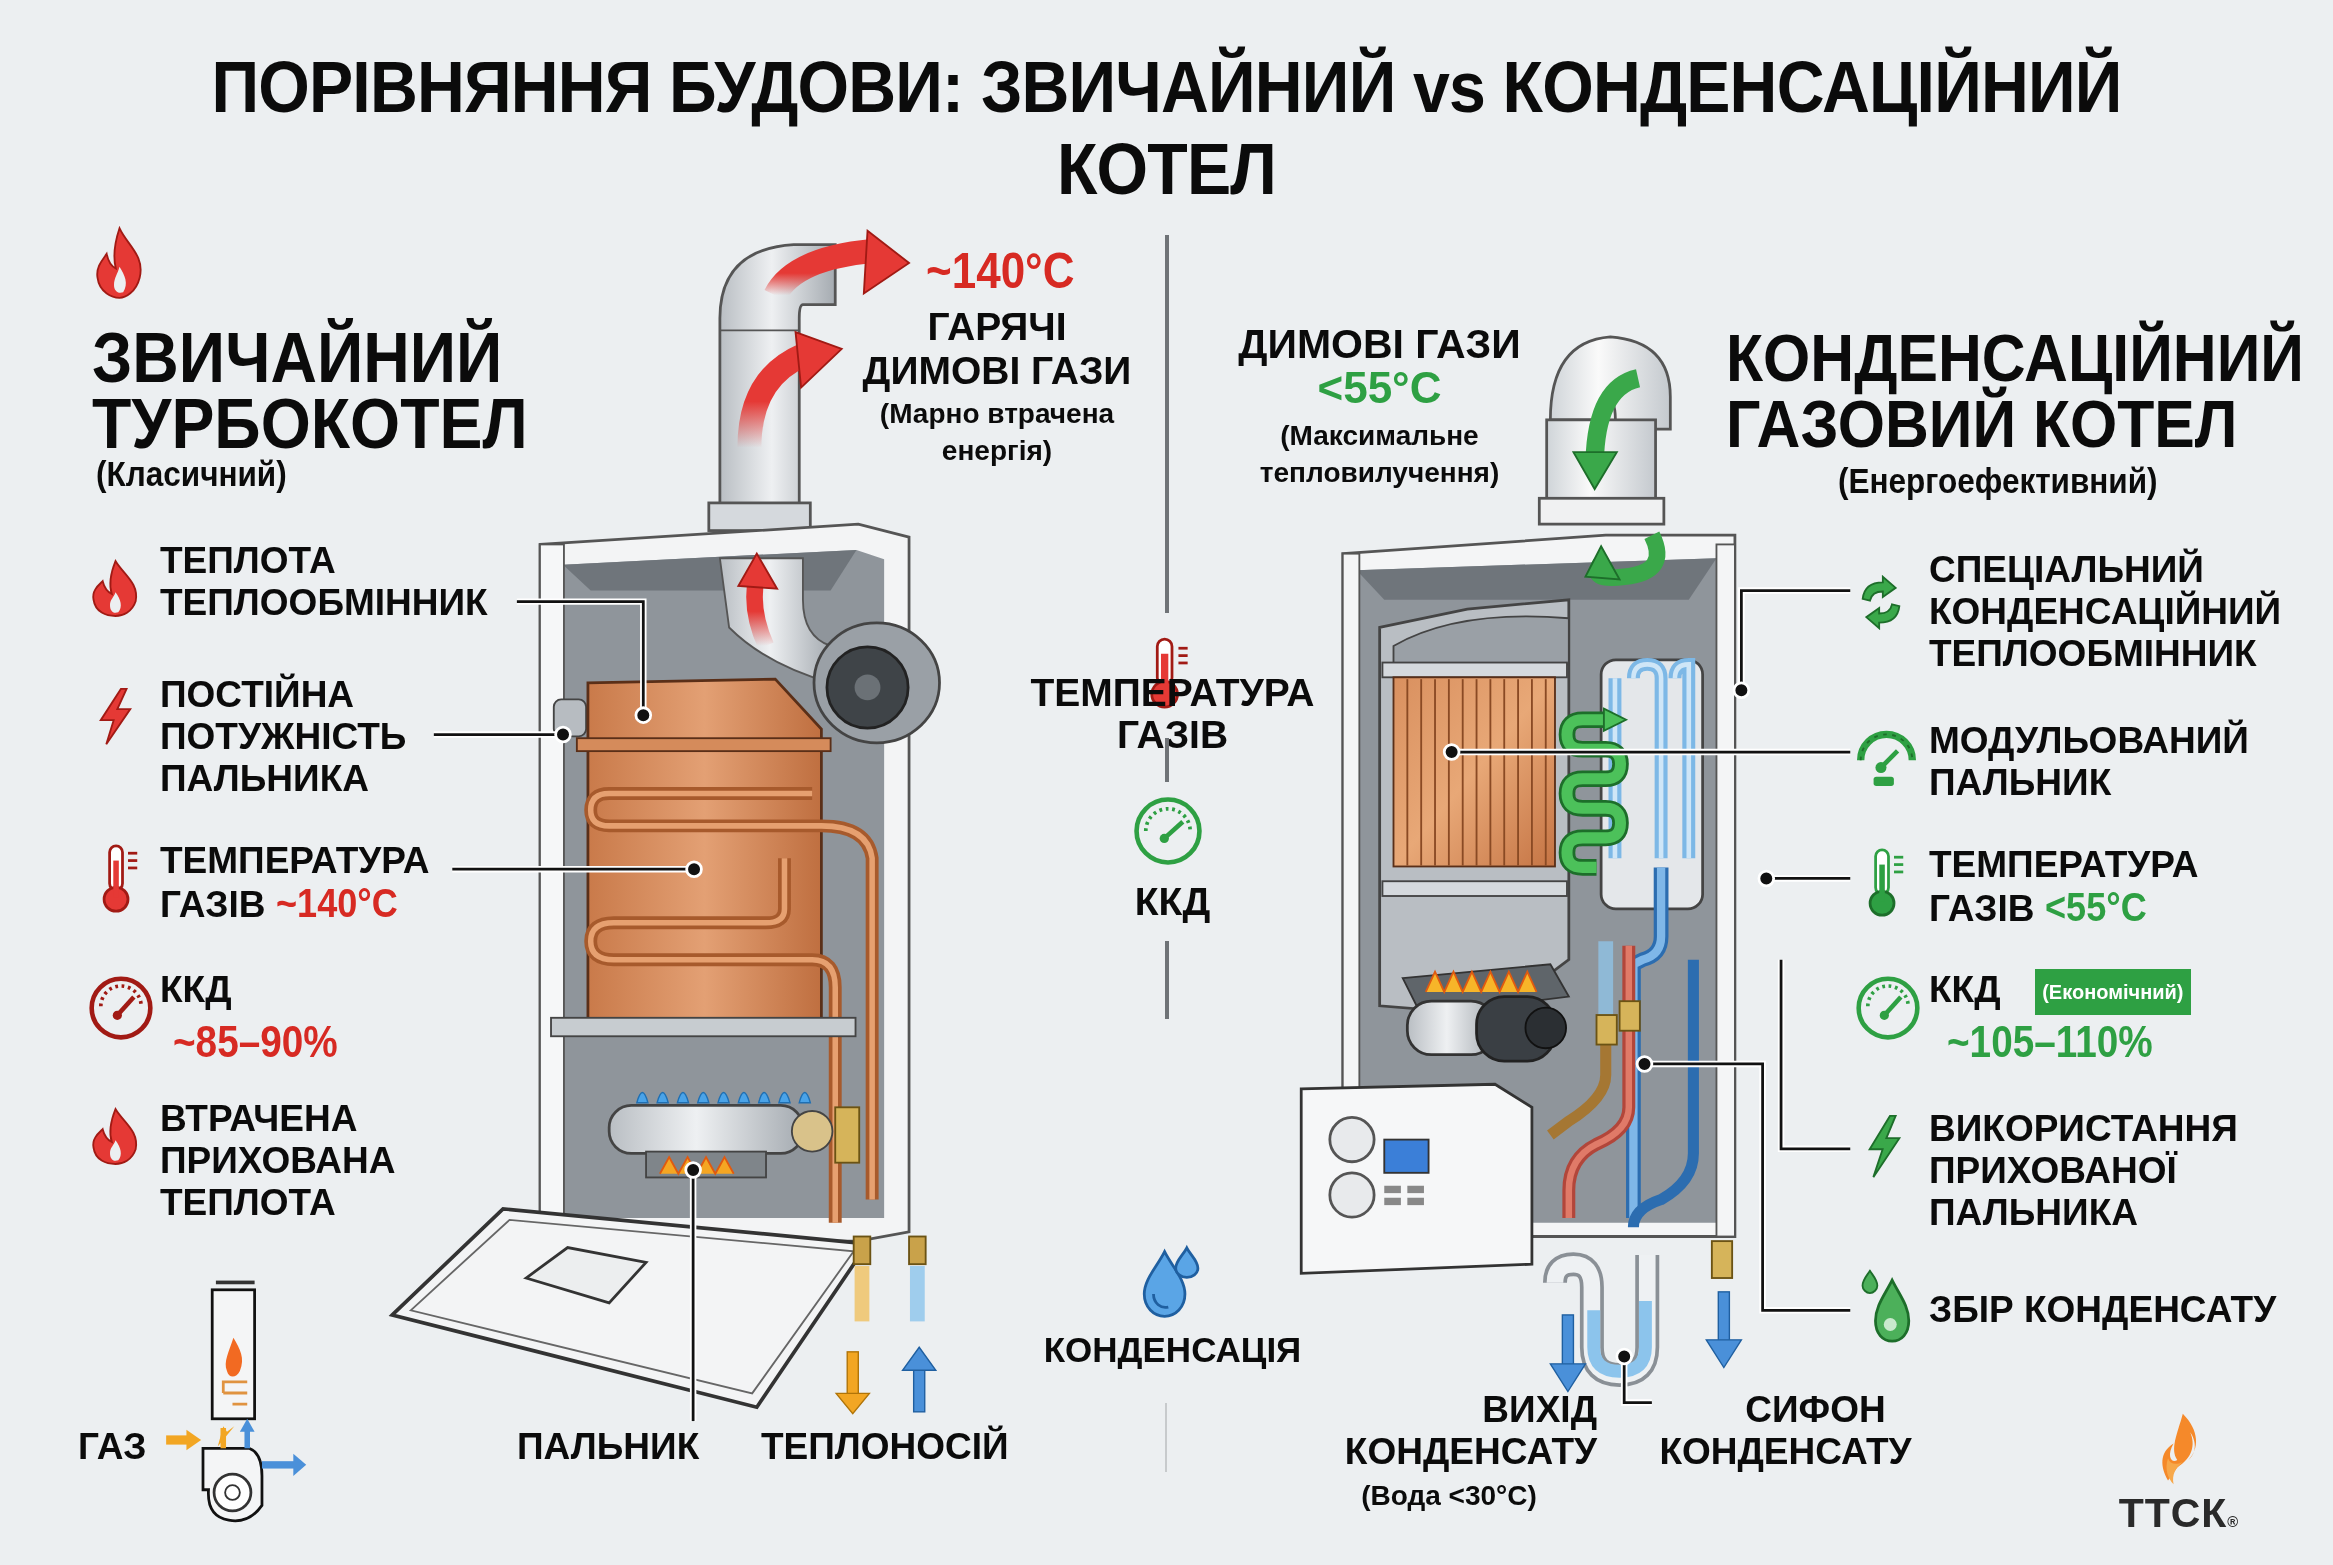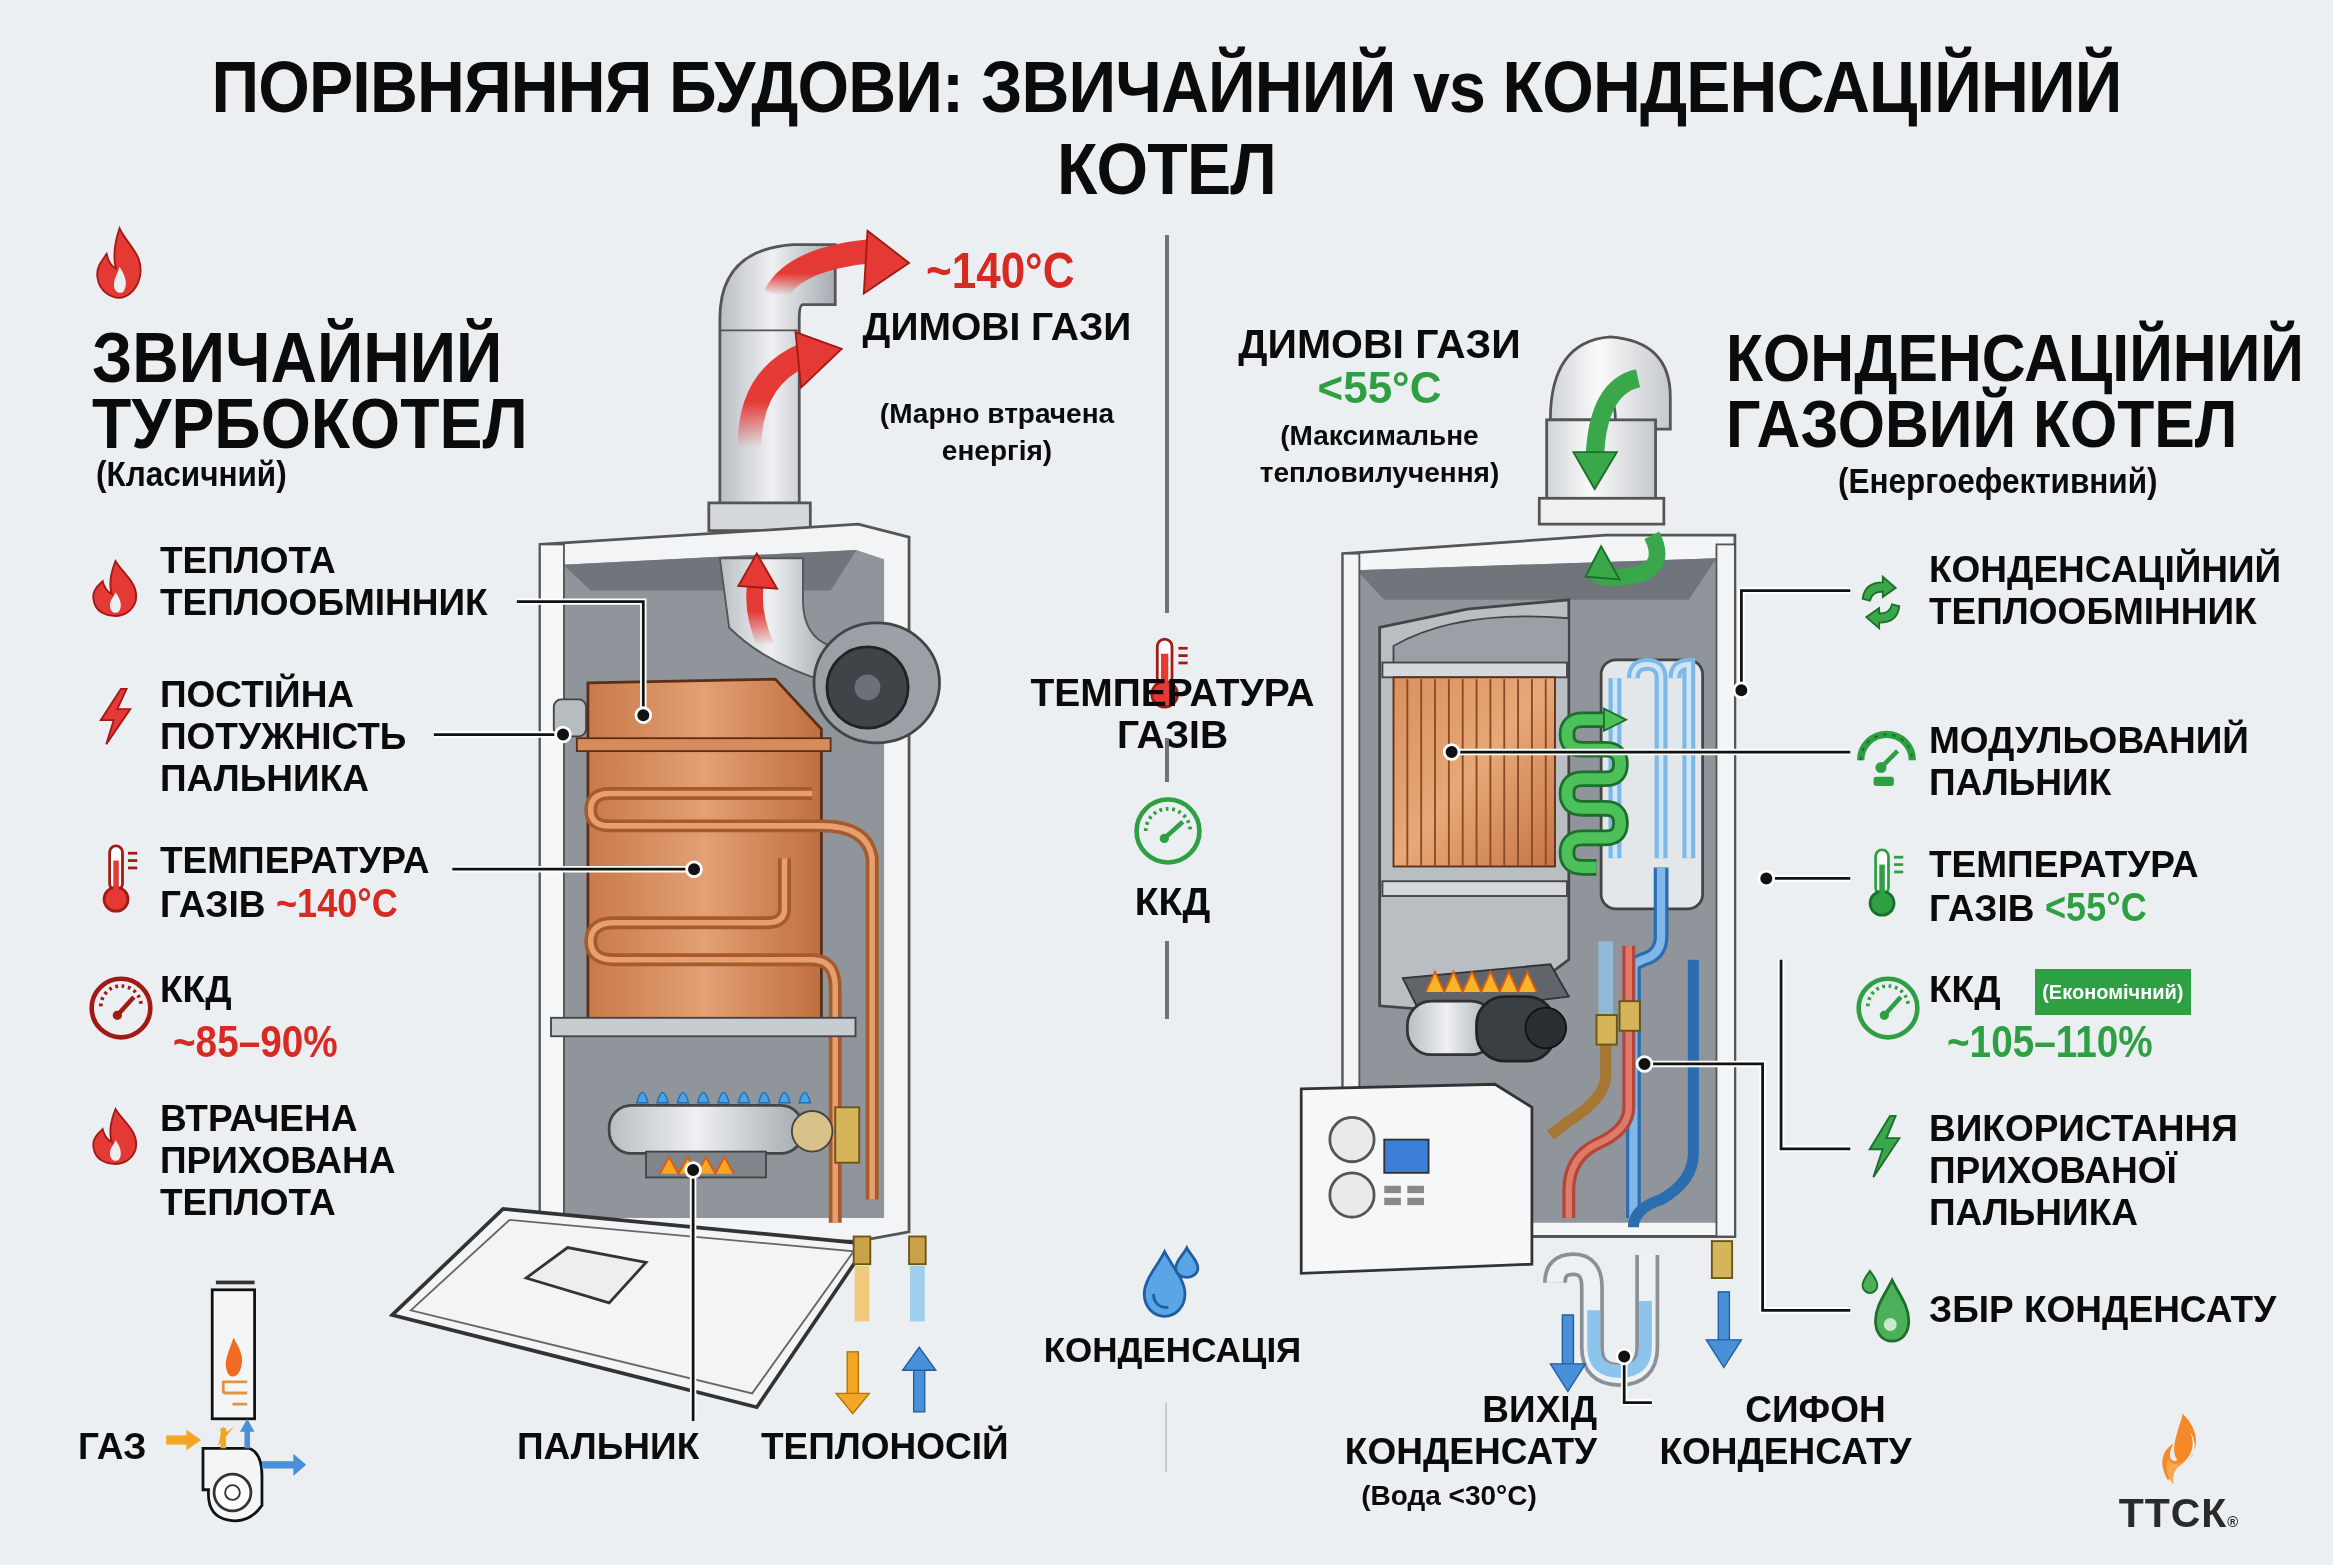--- a/index.html
+++ b/index.html
@@ -212,20 +212,21 @@
       <path class="leader" d="M490 942 L750 942"></path>
       <circle cx="752" cy="942" r="8" fill="#111" stroke="#fff" stroke-width="3"></circle>
     <path class="leader-w" d="M751 1270 L751 1540"></path>
       <path class="leader" d="M751 1270 L751 1540"></path>
       <circle cx="751" cy="1268" r="8" fill="#111" stroke="#fff" stroke-width="3"></circle>
   </g>
 </svg>
 
 <div class="abs val red" style="left:926px;top:242px;font-size:50px">~140°C</div>
 <div class="abs center-lbl" style="left:831px;top:305px;width:332px;font-size:39px;line-height:44px">
+  <div>ГАРЯЧІ</div>
   <div>ДИМОВІ ГАЗИ</div>
 </div>
 <div class="abs note" style="left:831px;top:395px;width:332px">
   <div>(Марно втрачена</div>
   <div>енергія)</div>
 </div>
 
 <div class="abs lbl" style="left:517px;top:1426px;font-size:37px">ПАЛЬНИК</div>
 <div class="abs lbl" style="left:761px;top:1426px;font-size:37px">ТЕПЛОНОСІЙ</div>
 
@@ -408,20 +409,21 @@
       <circle cx="1760" cy="1470" r="8" fill="#111" stroke="#fff" stroke-width="3"></circle>
   </g>
 </svg>
 
 <div class="abs" style="left:1855px;top:549px">
   <svg style="left:0;top:26px;width:52px;height:55px" viewBox="0 0 56 60">
     <path d="M8 26 Q10 8 30 8 L30 2 L44 14 L30 24 L30 18 Q18 18 16 28Z" fill="#3aa84a" stroke="#1d6e2a" stroke-width="2"></path>
     <path d="M48 34 Q46 52 26 52 L26 58 L12 46 L26 36 L26 42 Q38 42 40 32Z" fill="#3aa84a" stroke="#1d6e2a" stroke-width="2"></path>
   </svg>
   <div class="abs lbl" style="left:74px;top:0;white-space:nowrap">
+    <div>СПЕЦІАЛЬНИЙ</div>
     <div>КОНДЕНСАЦІЙНИЙ</div>
     <div>ТЕПЛООБМІННИК</div>
   </div>
 </div>
 
 <div class="abs" style="left:1855px;top:720px">
   <svg style="left:0;top:7.4px;width:63px;height:59px" viewBox="0 0 68 64">
     <path d="M6 36 A28 28 0 0 1 62 36" fill="none" stroke="#2ea043" stroke-width="8"></path>
     <path d="M6 36 A28 28 0 0 1 62 36" fill="none" stroke="#1d6e2a" stroke-width="2" stroke-dasharray="4 6"></path>
     <line x1="28" y1="44" x2="46" y2="26" stroke="#2ea043" stroke-width="5"></line>

